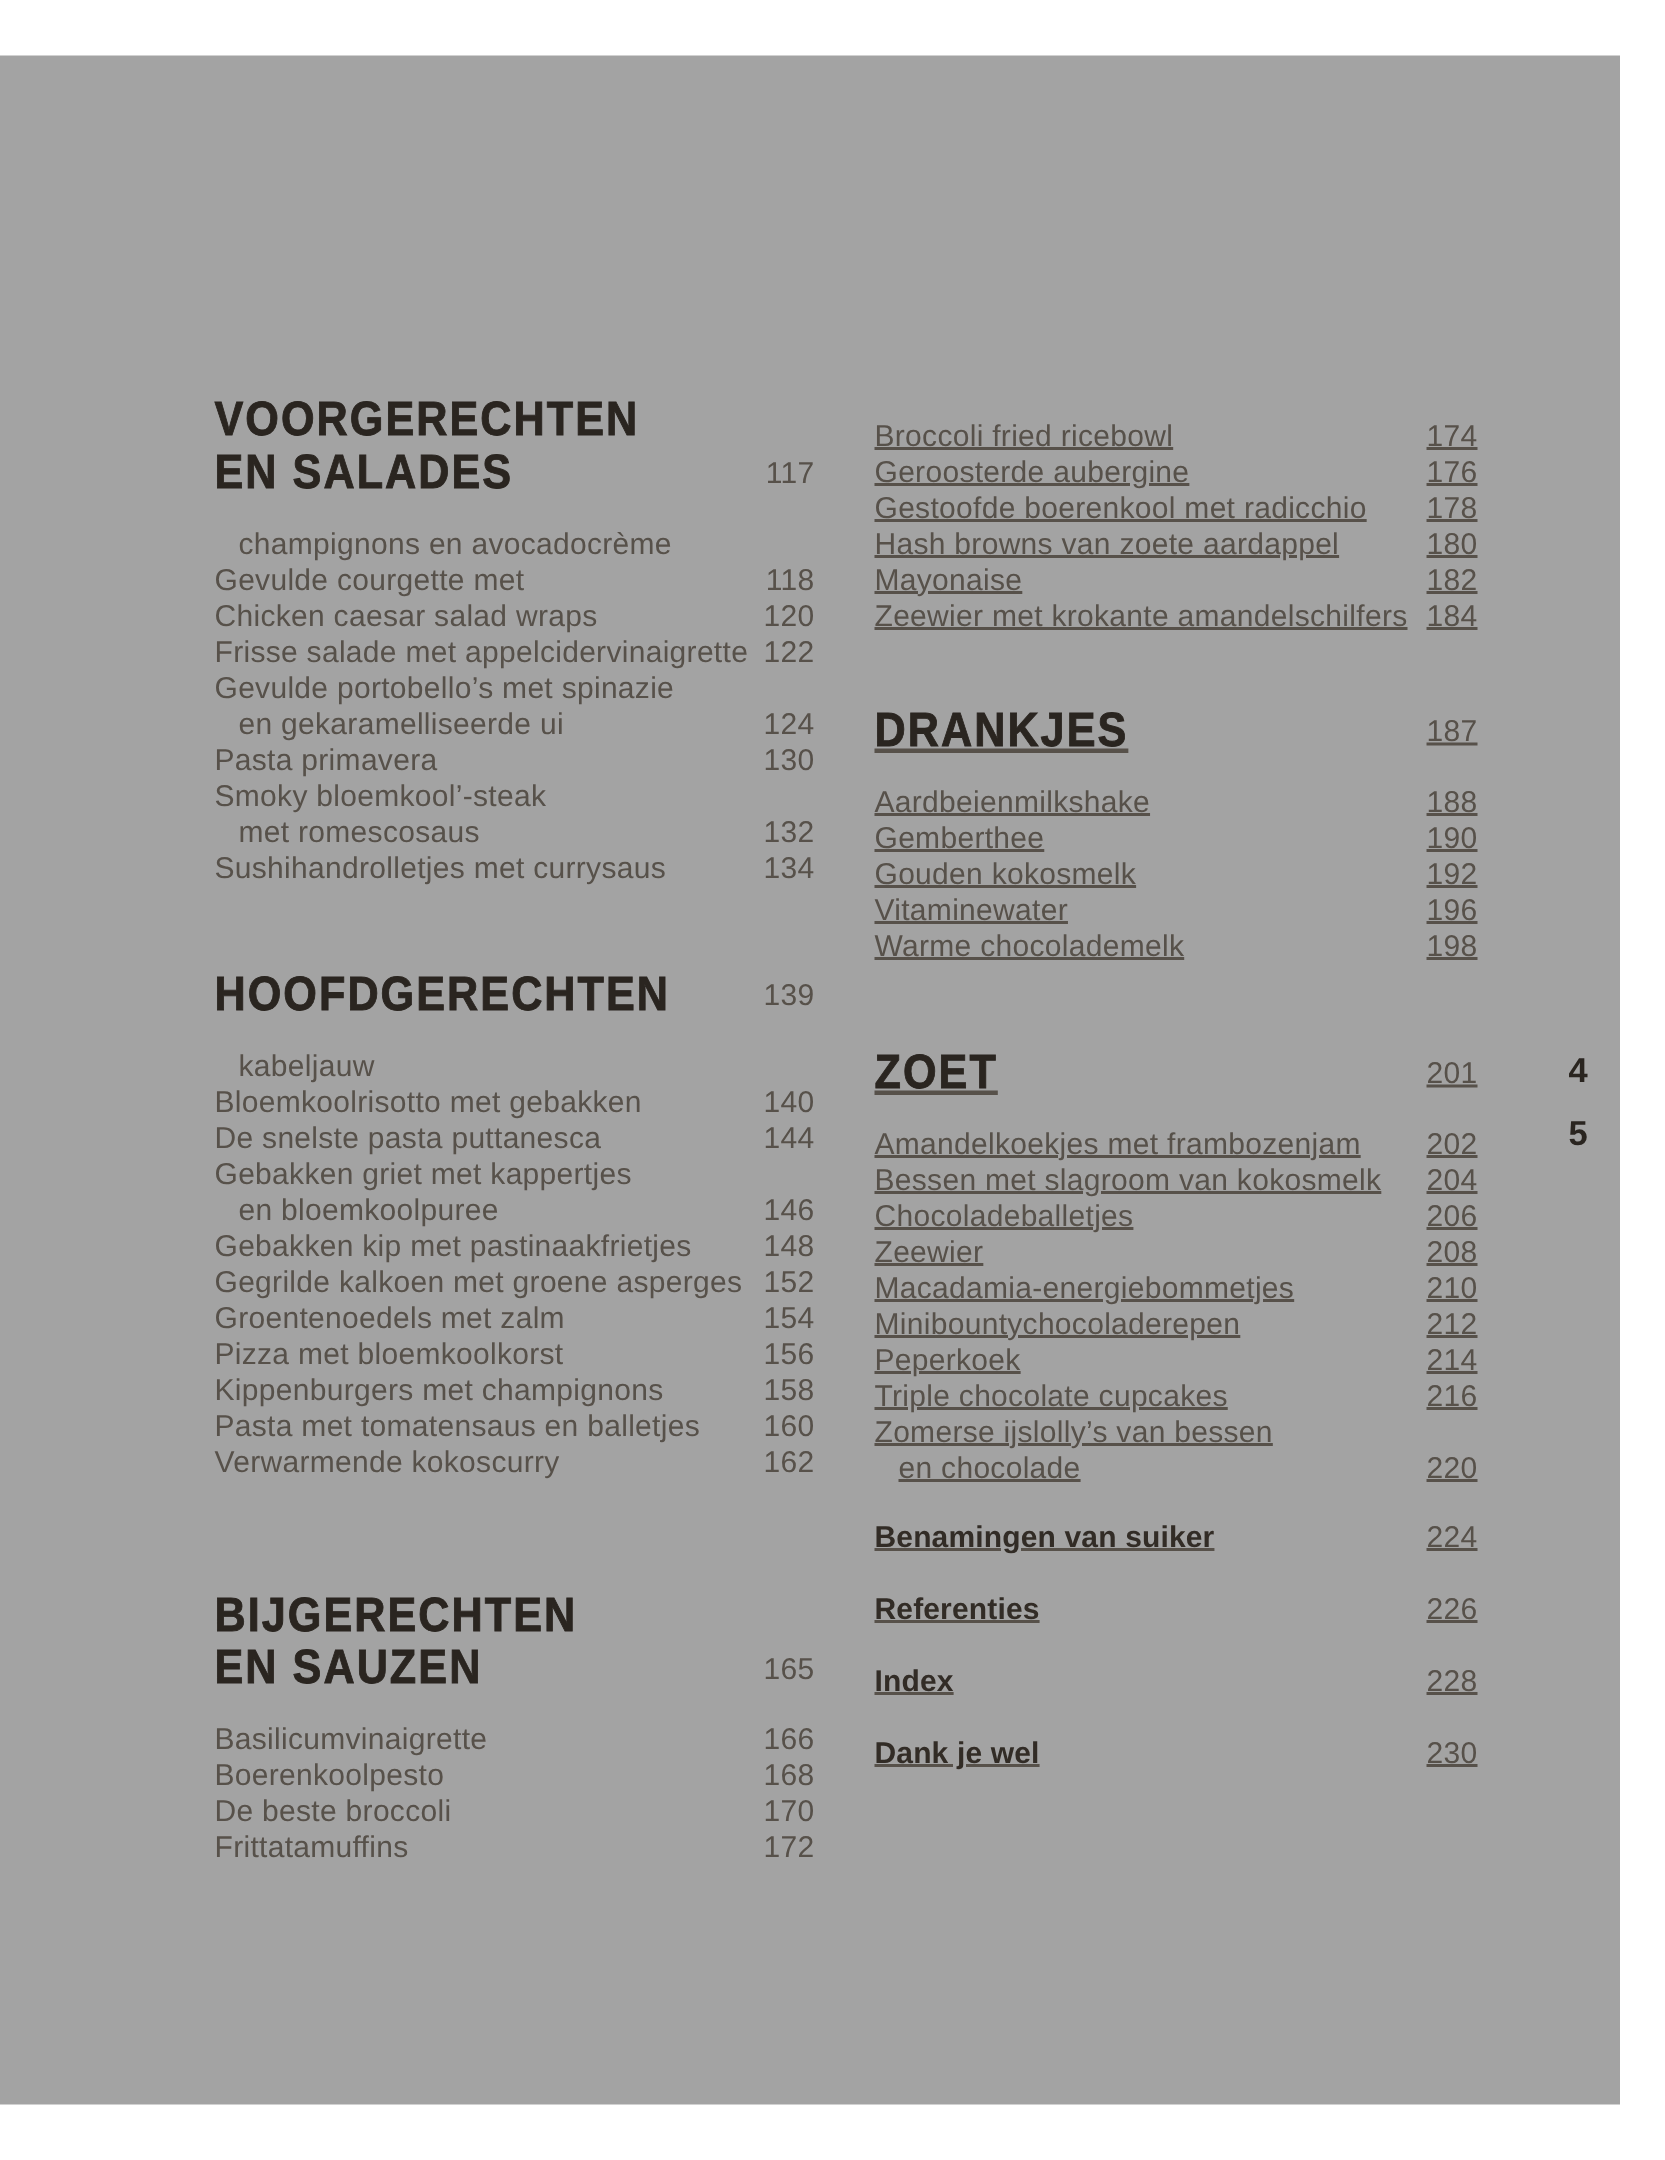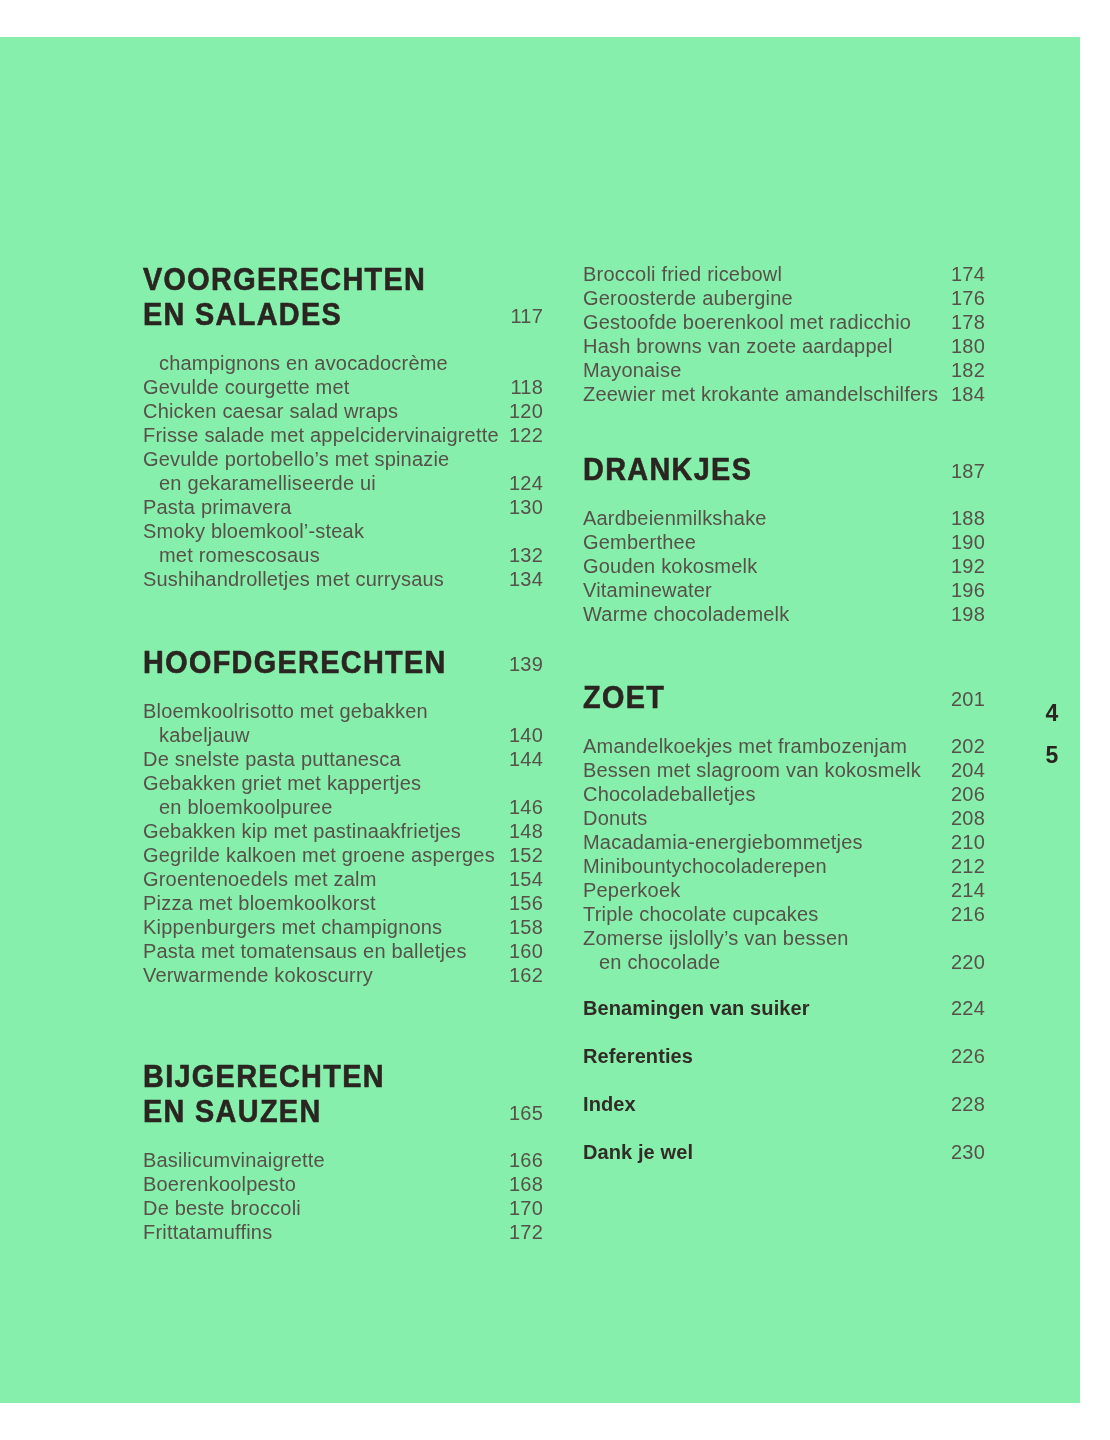--- a/index.html
+++ b/index.html
@@ -7,30 +7,30 @@
     width: 1110px; height: 1440px;
     position: relative;
     background: #ffffff;
     overflow: hidden;
     font-family: "Liberation Sans", "DejaVu Sans", sans-serif;
   }
   .book-page {
     position: absolute;
     left: 0; top: 37px;
     width: 1080px; height: 1366px;
-    background: #86efac;
+    background: #a3a3a3;
   }
   .toc-col {
     position: absolute;
     color: #57514a;
     font-size: 20px;
     letter-spacing: 0.2px;
   }
   #col-left  { left: 143px; top: 225px; width: 400px; }
-  #col-right { left: 583px; top: 225px; width: 402px; }
+  #col-right { left: 583px; top: 242px; width: 402px; text-decoration: underline; }
 
   .toc-section { display: block; }
   #col-left  .toc-section:nth-child(2) { margin-top: 54px; }
   #col-left  .toc-section:nth-child(3) { margin-top: 72px; }
   #col-right .toc-section:nth-child(2) { margin-top: 46px; }
   #col-right .toc-section:nth-child(3) { margin-top: 54px; }
   #col-right .toc-section:nth-child(4) { margin-top: 22px; }
 
   .section-head {
     display: flex;
@@ -146,22 +146,22 @@
       </section>
       <section class="toc-section">
         <div class="section-head">
           <div class="head-title">
             <div class="head-line">HOOFDGERECHTEN</div>
           </div>
           <div class="head-page">139</div>
         </div>
         <div class="entry">
           <div class="entry-title">
+            <div class="line cont">kabeljauw</div>
             <div class="line">Bloemkoolrisotto met gebakken</div>
-            <div class="line cont">kabeljauw</div>
           </div>
           <div class="entry-page">140</div>
         </div>
         <div class="entry">
           <div class="entry-title">
             <div class="line">De snelste pasta puttanesca</div>
           </div>
           <div class="entry-page">144</div>
         </div>
         <div class="entry">
@@ -345,21 +345,21 @@
           <div class="entry-page">204</div>
         </div>
         <div class="entry">
           <div class="entry-title">
             <div class="line">Chocoladeballetjes</div>
           </div>
           <div class="entry-page">206</div>
         </div>
         <div class="entry">
           <div class="entry-title">
-            <div class="line">Donuts</div>
+            <div class="line">Zeewier</div>
           </div>
           <div class="entry-page">208</div>
         </div>
         <div class="entry">
           <div class="entry-title">
             <div class="line">Macadamia-energiebommetjes</div>
           </div>
           <div class="entry-page">210</div>
         </div>
         <div class="entry">

